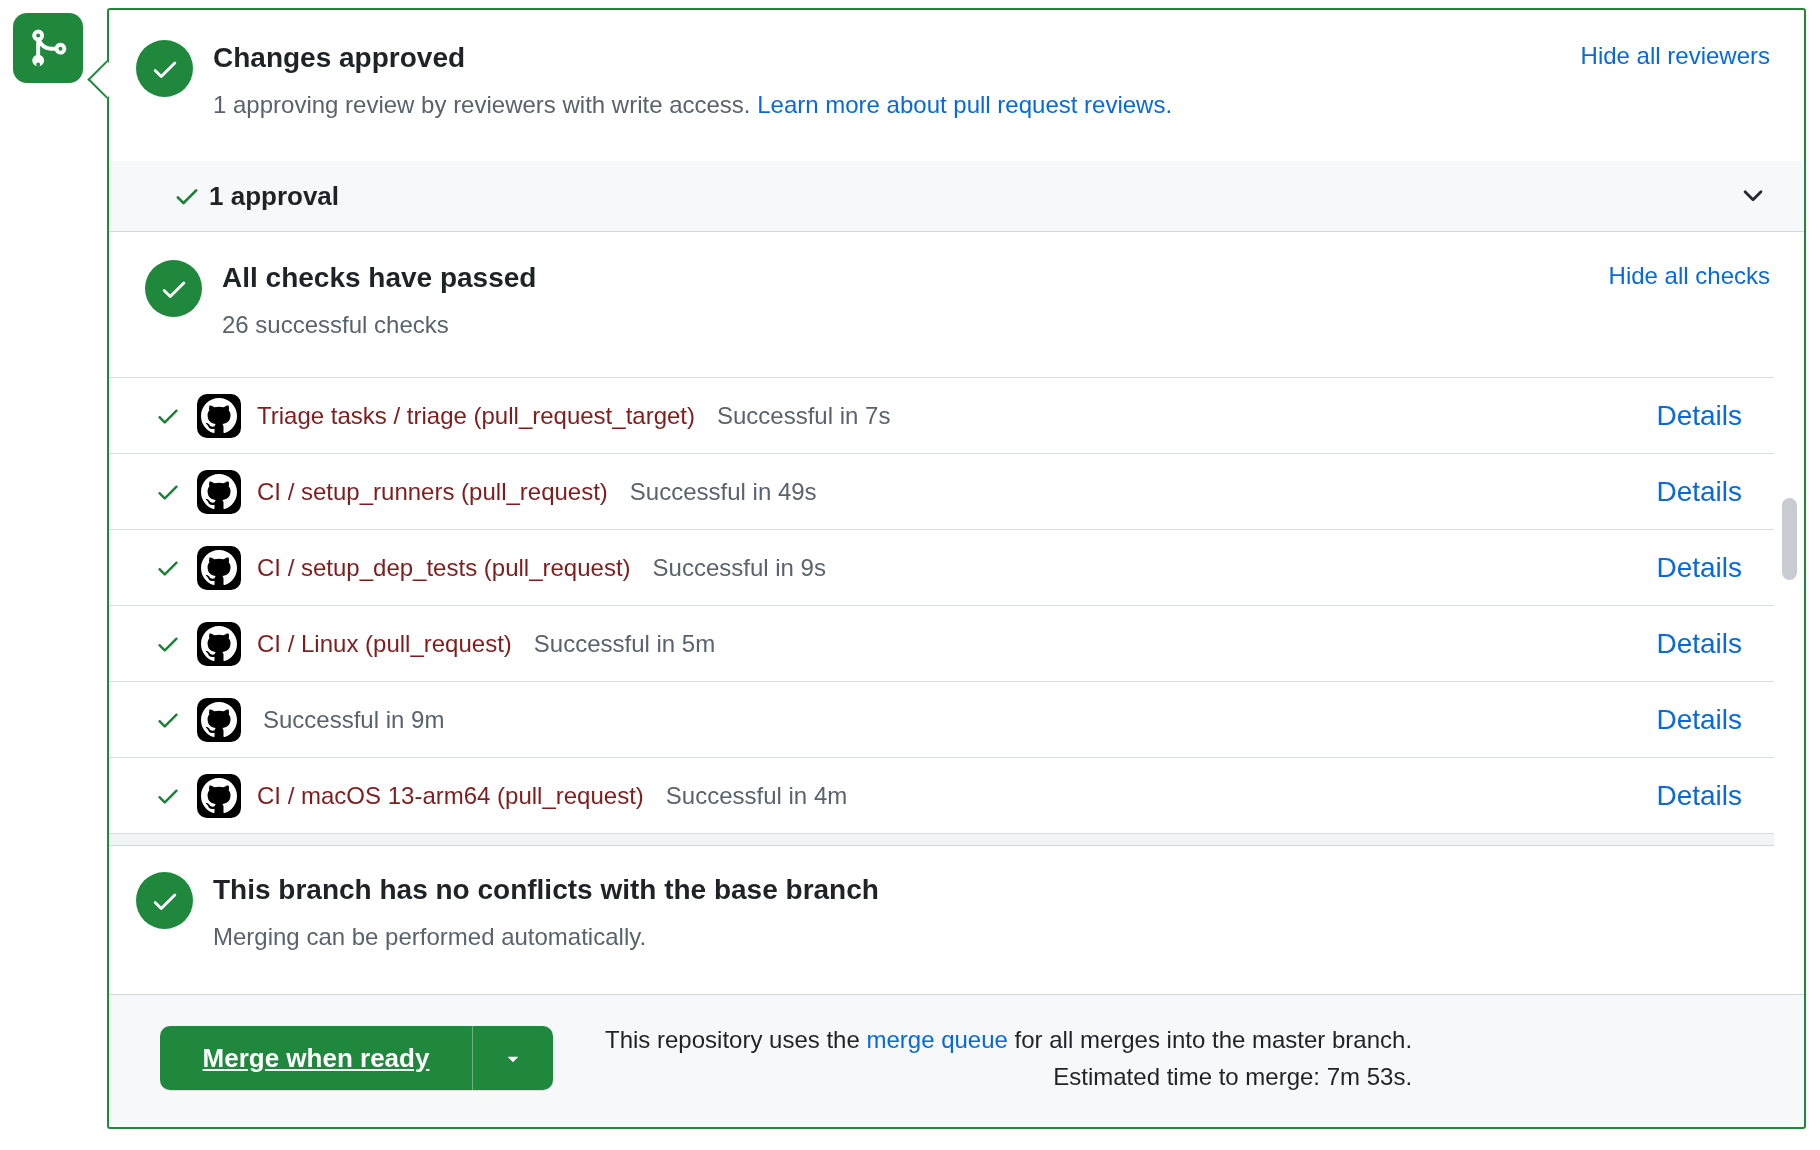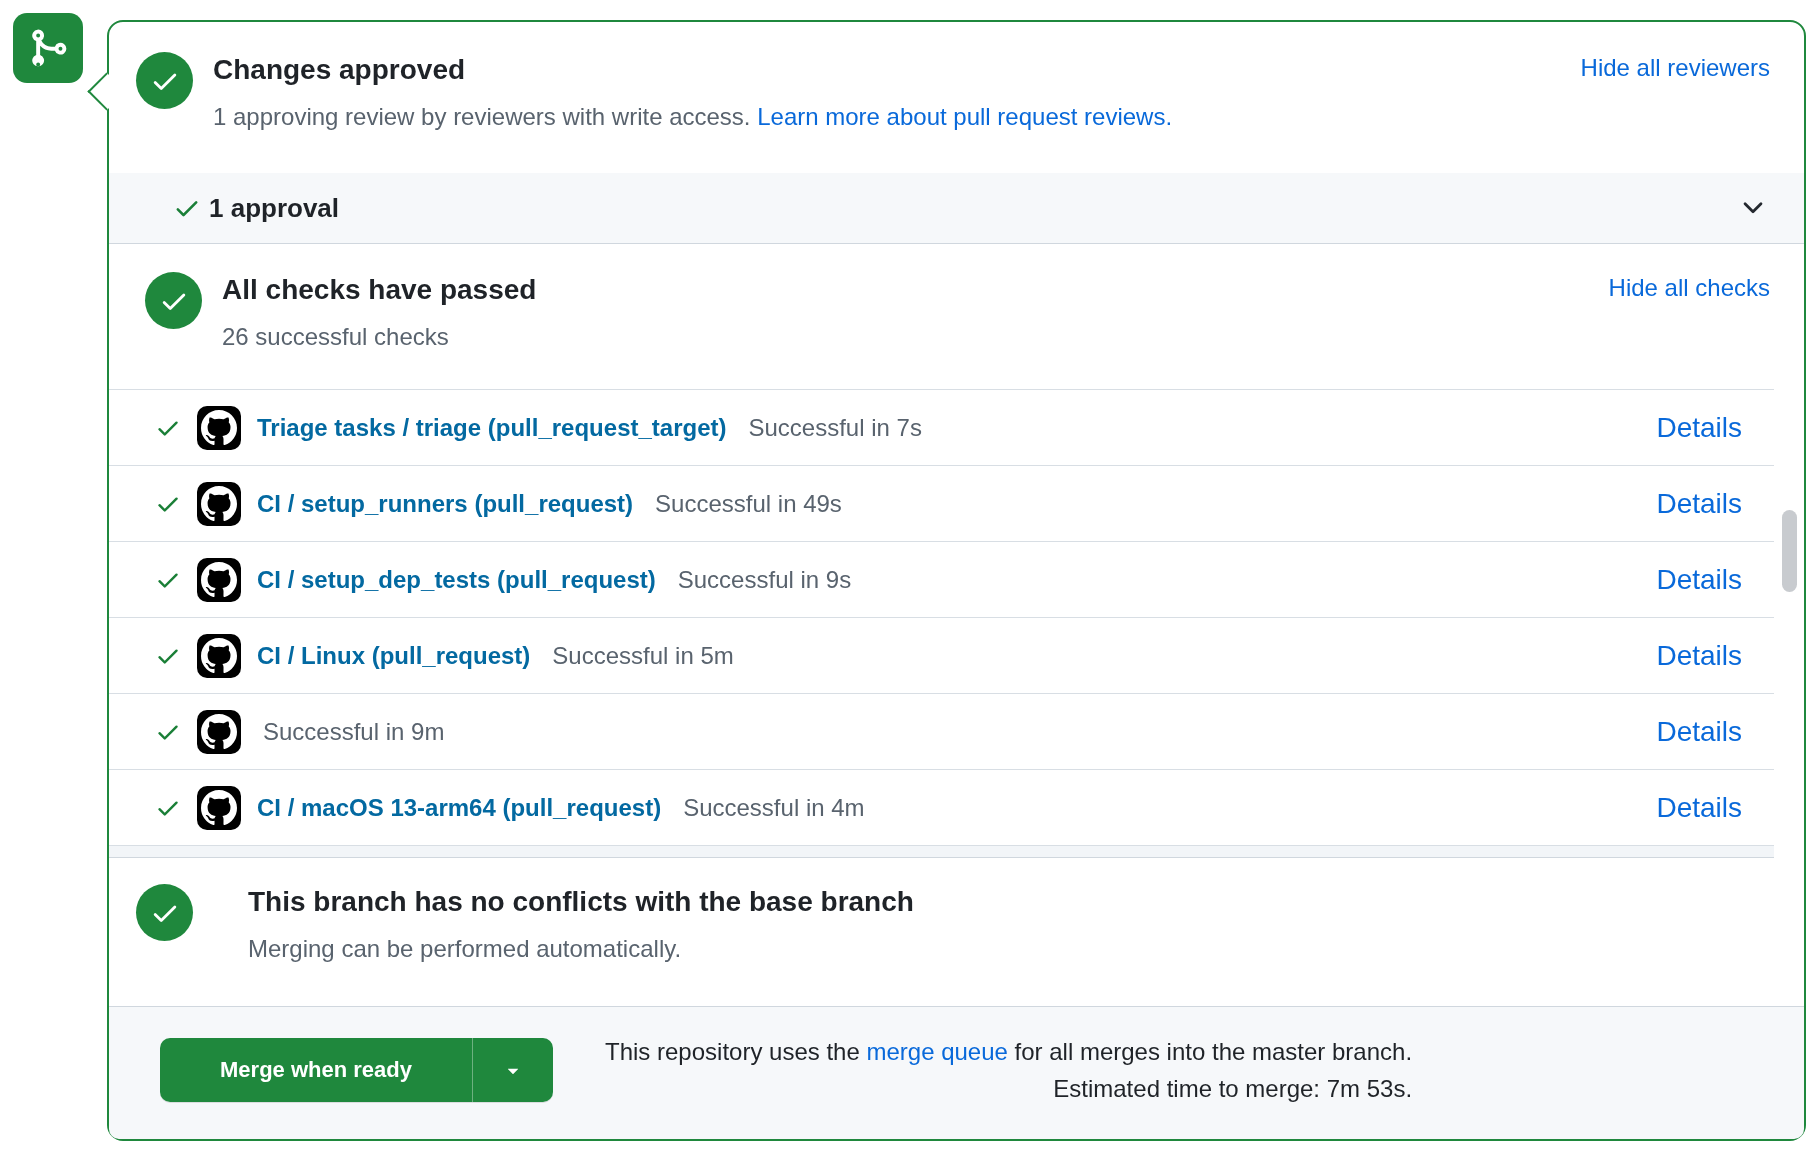--- a/index.html
+++ b/index.html
@@ -5,22 +5,22 @@
   * { margin:0; padding:0; box-sizing:border-box; }
   html,body { background:#ffffff; font-family:"Liberation Sans", sans-serif; }
   .stage { position:relative; width:1820px; height:1150px; background:#ffffff; overflow:hidden; }
 
   
   .merge-badge { position:absolute; left:13px; top:13px; width:70px; height:70px;
     background:#1f883d; border-radius:14px; display:flex; align-items:center; justify-content:center; }
   .merge-badge svg { width:42px; height:42px; fill:#ffffff; }
 
   
-  .card { position:absolute; left:107px; top:20px; width:1699px; height:1121px;
-    background:#ffffff; border:2px solid #1f883d; border-radius:16px;
+  .card { position:absolute; left:107px; top:8px; width:1699px; height:1121px;
+    background:#ffffff; border:2px solid #1f883d; border-radius:3px;
     display:flex; flex-direction:column; }
   .notch { position:absolute; left:-16px; top:56px; width:27px; height:27px; background:#ffffff;
     border-left:2px solid #1f883d; border-bottom:2px solid #1f883d; transform:rotate(45deg); }
 
   
   .sect { display:flex; align-items:flex-start; }
   .status-circle { width:57px; height:57px; border-radius:50%; background:#1f883d; flex:0 0 auto;
     display:flex; align-items:center; justify-content:center; }
   .status-circle svg { width:30px; height:30px; fill:#ffffff; }
   .sect-texts { margin-left:20px; }
@@ -40,37 +40,37 @@
   .chevron { margin-left:auto; width:30px; height:30px; fill:#24292f; cursor:pointer; }
 
   
   .checks-list { margin-right:30px; border-top:1px solid #d8dee4; border-bottom:1px solid #d0d7de; }
   .check-row { height:76px; display:flex; align-items:center; padding:0 32px 0 46px;
     border-bottom:1px solid #d8dee4; background:#ffffff; }
   .check-row .check-svg { width:26px; height:26px; fill:#1a7f37; flex:0 0 auto; }
   .gh-app-badge { width:44px; height:44px; background:#000000; border-radius:10px; margin-left:16px;
     display:flex; align-items:center; justify-content:center; flex:0 0 auto; }
   .gh-app-badge svg { width:36px; height:36px; fill:#ffffff; }
-  .check-name { font-size:24px; font-weight:700; color:#0369a1; margin-left:16px; white-space:nowrap; }
+  .check-name { font-size:24px; font-weight:400; color:#7f1d1d; margin-left:16px; white-space:nowrap; }
   .check-status { font-size:24px; color:#59636e; margin-left:22px; white-space:nowrap; }
   .details-link { margin-left:auto; font-size:28px; }
   .partial-row { height:11px; background:#f2f5f8; }
 
   .scroll-thumb { position:absolute; right:7px; top:488px; width:15px; height:82px;
     background:#c8cbcf; border-radius:8px; cursor:pointer; }
 
-  .conflicts { height:149px; padding:26px 34px 0 27px; border-bottom:1px solid #d0d7de;gap:35px; }
+  .conflicts { height:149px; padding:26px 34px 0 27px; border-bottom:1px solid #d0d7de; }
 
   
   .footer { flex:1 1 auto; background:#f6f8fa; display:flex; align-items:center;
     padding:0 36px 6px 51px; border-radius:0 0 10px 10px; }
   .merge-btn-group { display:flex; height:64px; border-radius:10px; overflow:hidden;
     box-shadow:0 1px 0 rgba(27,31,36,0.12); flex:0 0 auto; }
   .merge-btn-main { width:312px; background:#1f883d; color:#ffffff; border:none; cursor:pointer;
-    font-family:"Liberation Sans", sans-serif; font-size:22px; font-weight:700; }
+    font-family:"Liberation Sans", sans-serif; font-size:26px; font-weight:700;text-decoration:underline; }
   .merge-btn-caret { width:81px; background:#1f883d; border:none; cursor:pointer;
     border-left:1px solid rgba(255,255,255,0.35); display:flex; align-items:center; justify-content:center; }
   .merge-btn-caret svg { width:22px; height:22px; fill:#ffffff; }
   .merge-info { margin-left:52px; font-size:24px; color:#1f2328; line-height:37px;text-align:right; }
 </style>
 </head>
 <body>
 
 <div class="stage">
 

